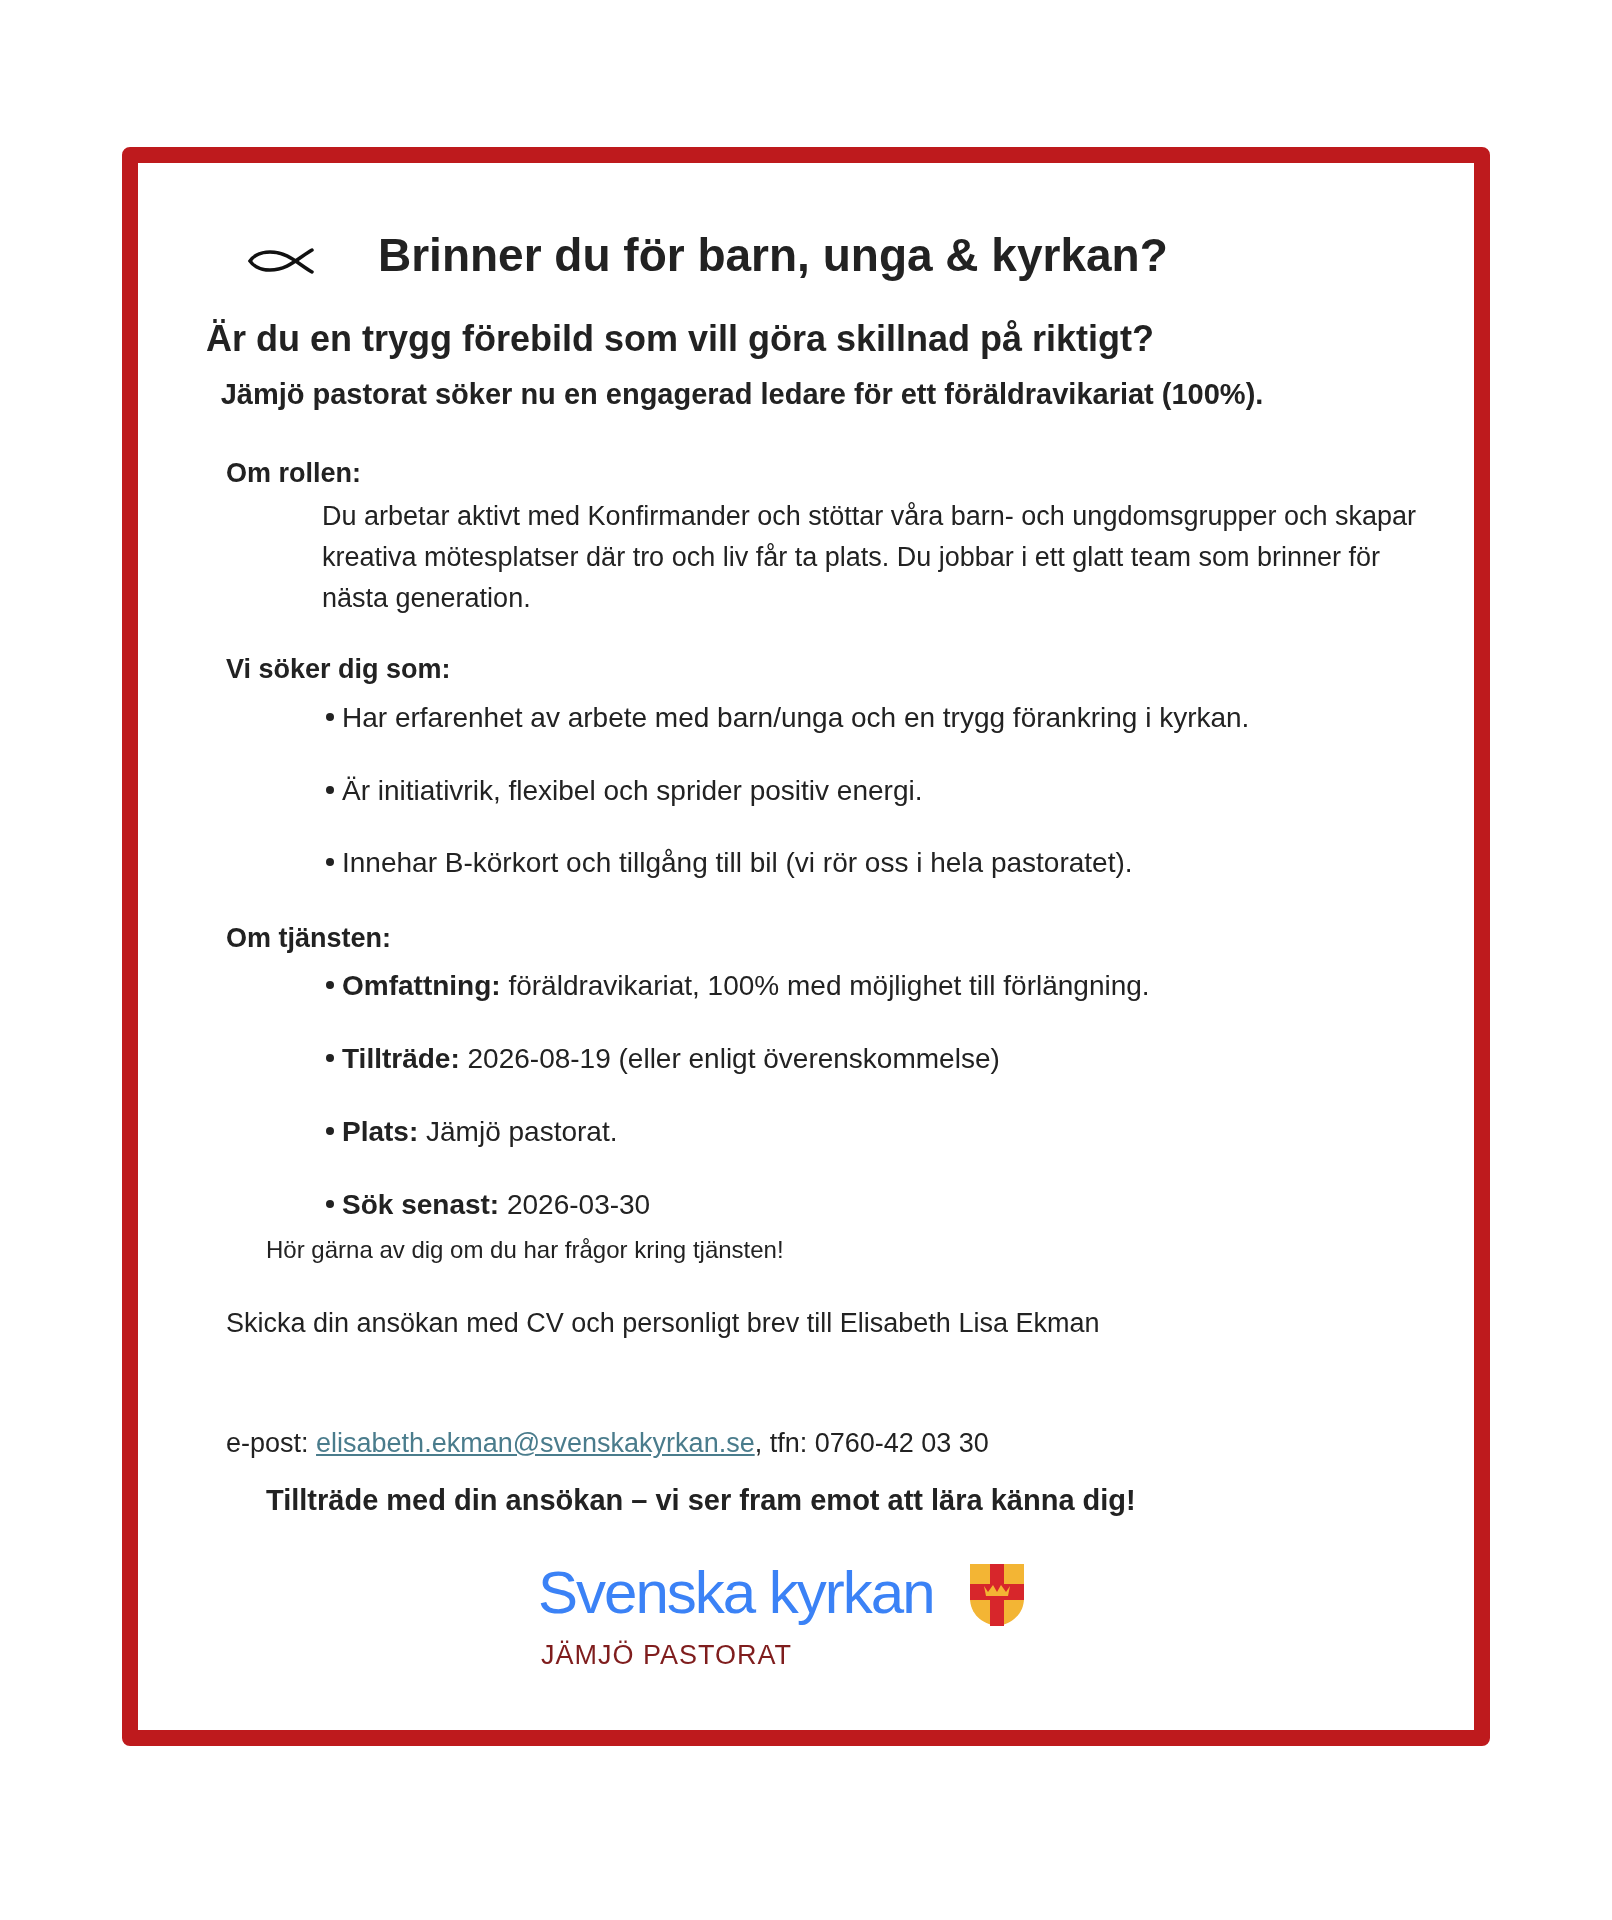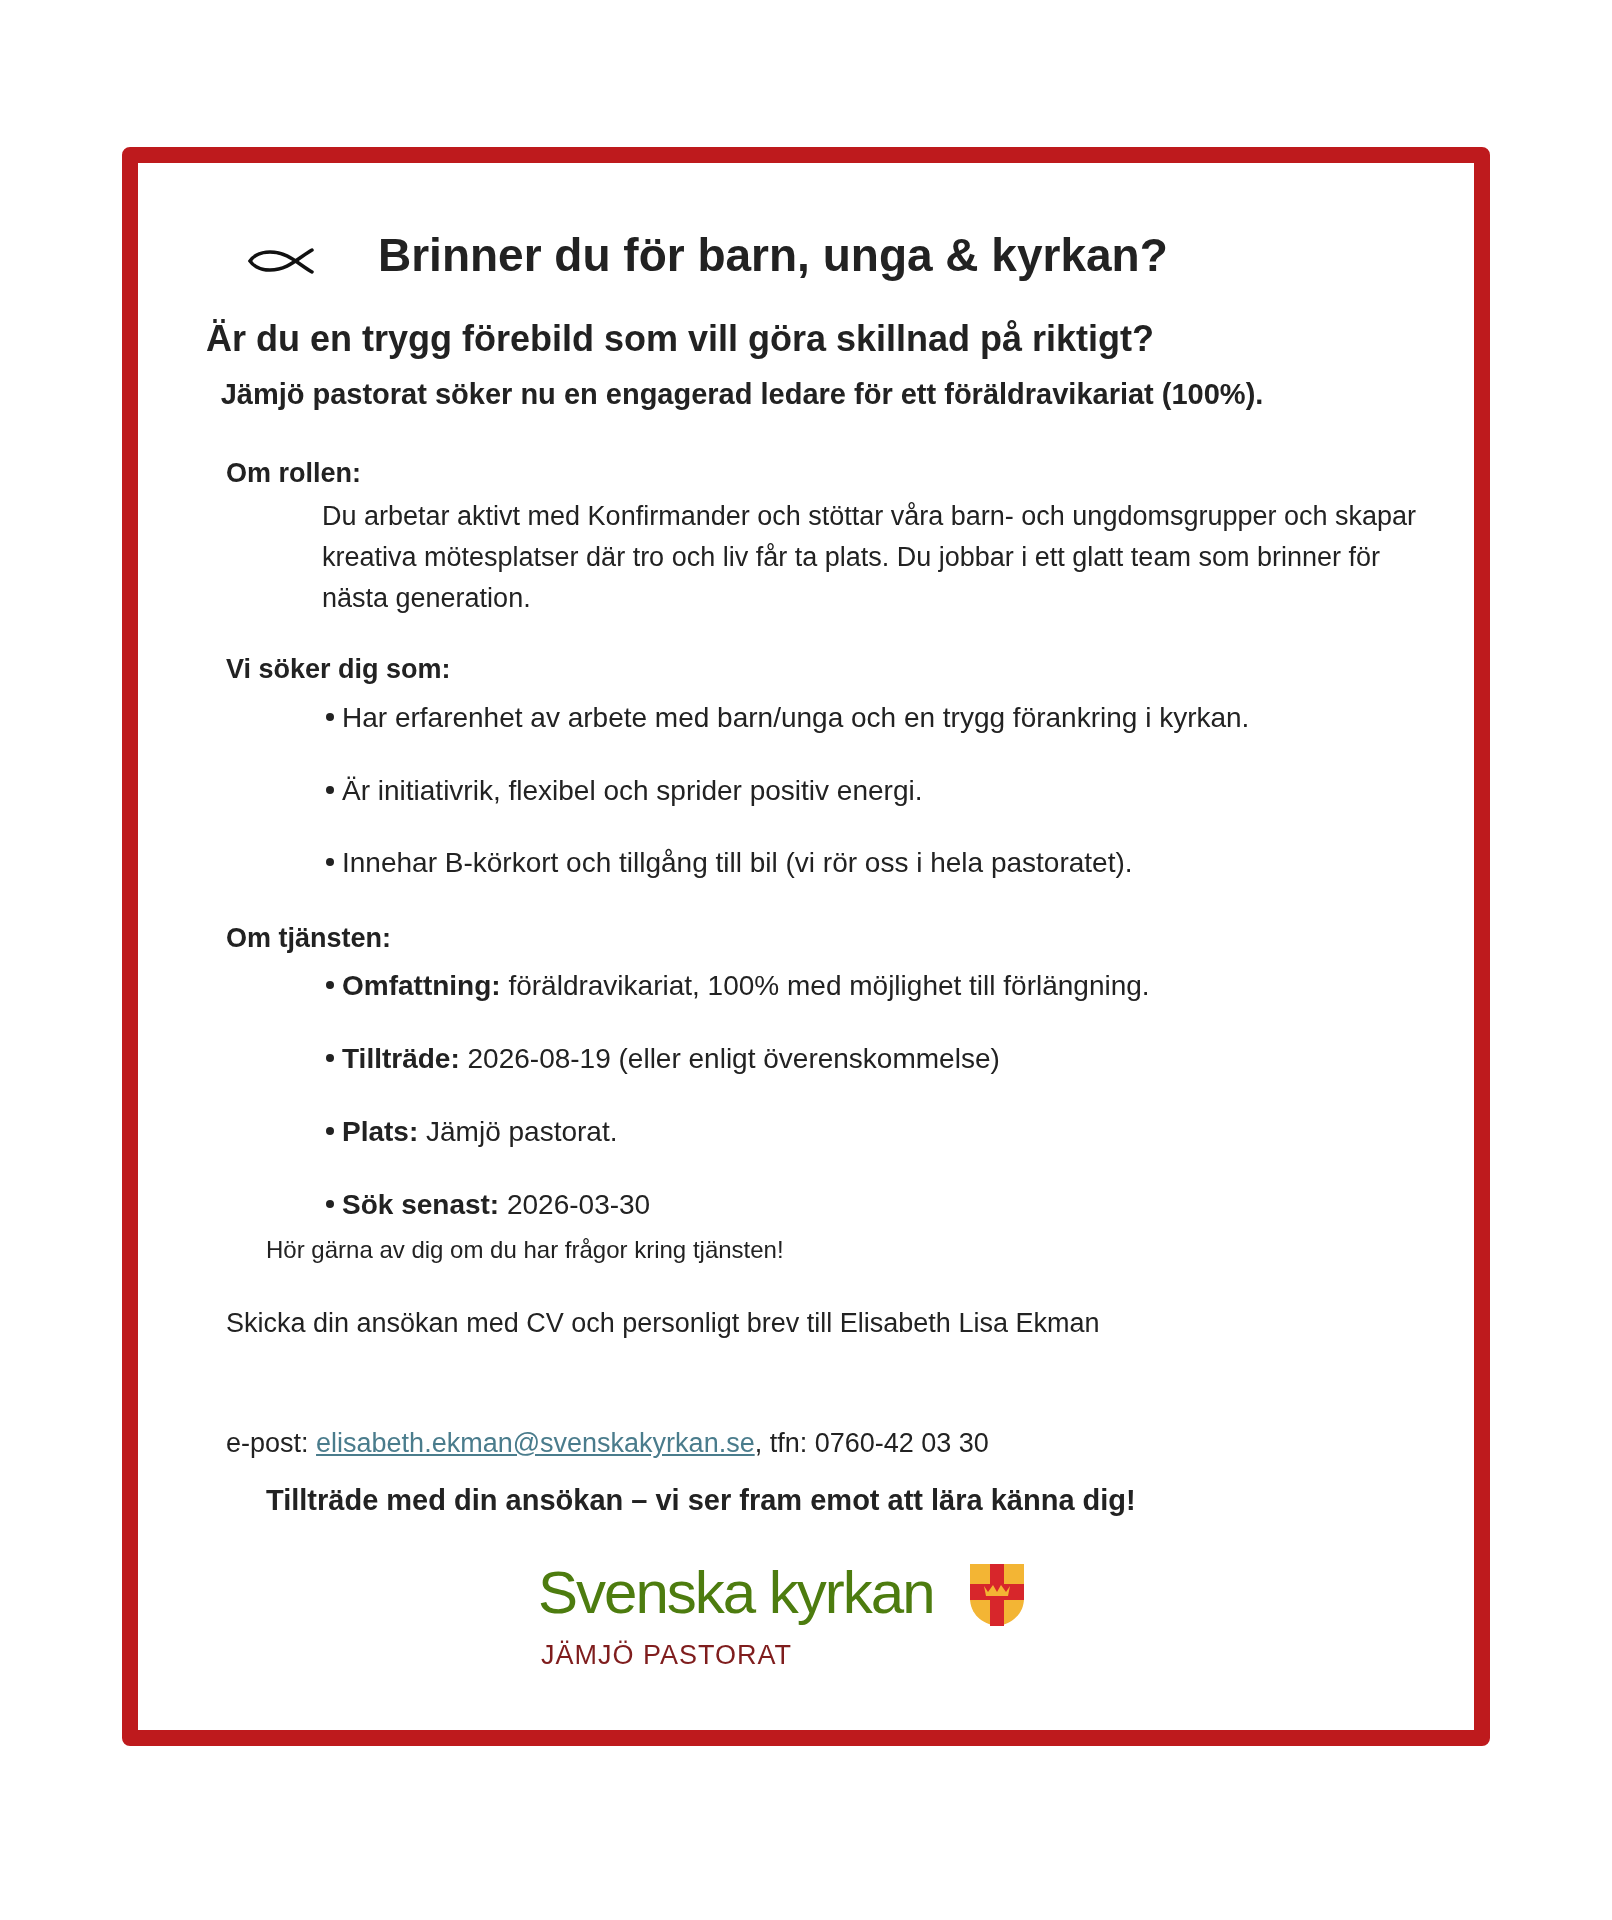--- a/index.html
+++ b/index.html
@@ -13,21 +13,21 @@
   .sub1 { left:0; width:1360px; text-align:center; top:318px; font-size:36px; font-weight:bold; }
   .sub2 { left:0; width:1484px; text-align:center; top:378px; font-size:29px; font-weight:bold; }
   .h { font-size:27px; font-weight:bold; left:226px; }
   .p { font-size:27px; left:322px; line-height:41px; white-space:normal; width:1120px; }
   .li { font-size:28px; left:322px; }
   .li .dot { display:inline-block; width:8px; height:8px; border-radius:50%; background:#222; margin:0 8px 5px 4px; vertical-align:middle; }
   .li b { font-weight:bold; }
   .contact { font-size:27px; left:226px; }
   .link { color:#4A7C8C; text-decoration:underline; }
   .welcome { font-size:29px; font-weight:bold; left:266px; top:1484px; }
-  .logo-main { left:538px; top:1558px; font-size:60px; letter-spacing:-2px; color:#4d7c0f; font-weight:normal; }
+  .logo-main { left:538px; top:1558px; font-size:60px; letter-spacing:-2px; color:#3b82f6; font-weight:normal; }
   .logo-sub { left:541px; top:1640px; font-size:27px; color:#7f1d1d; letter-spacing:1px; }
   .shield { left:968px; top:1562px; width:58px; height:66px; }
 </style>
 </head>
 <body>
 
 <div class="frame"></div>
 
 <svg class="abs fish" viewBox="0 0 68 30">
   <path d="M64 4 C50 12 40 24 22 24 C10 24 4 18 2 15 C4 12 10 6 22 6 C40 6 50 18 64 26" fill="none" stroke="#111" stroke-width="3.5" stroke-linecap="round"></path>

